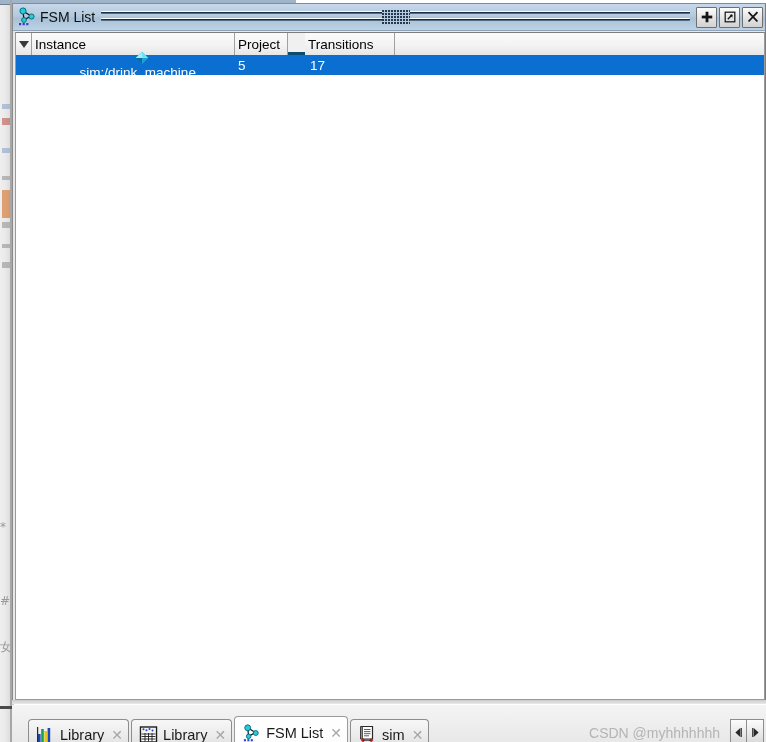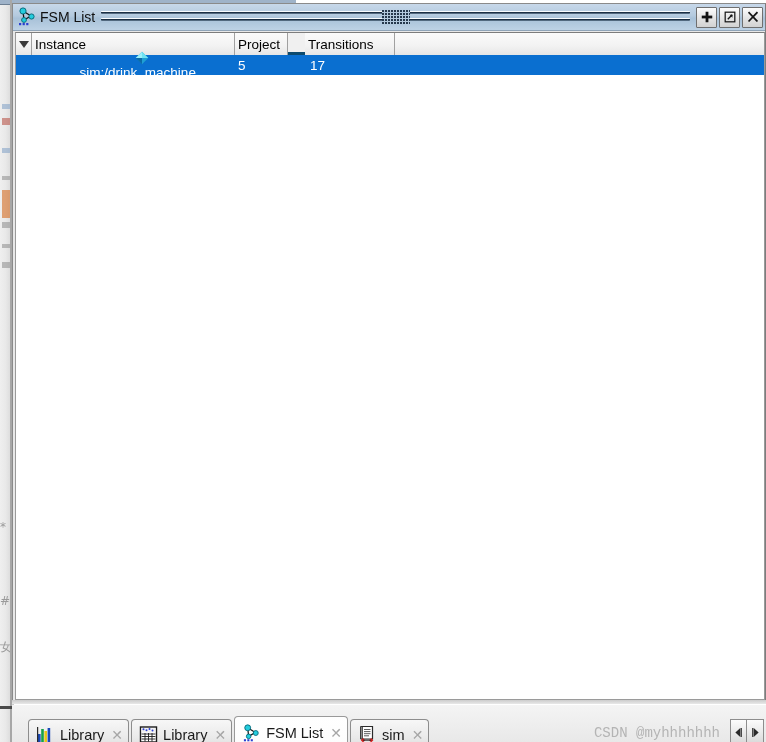--- a/index.html
+++ b/index.html
@@ -234,21 +234,21 @@
     line-height: 10px;
     font-family: "DejaVu Sans", sans-serif;
   }
 
   .watermark {
     position: absolute;
     right: 46px; bottom: 8px;
     font-size: 14px;
     color: #b4b4b4;
     white-space: nowrap;
-    font-family: Liberation Mono, monospace;
+    font-family: Liberation Sans, sans-serif;
   }
   .tabscroll {
     position: absolute;
     right: 2px; bottom: 4px;
     display: flex;
   }
   .tabscroll .sbtn {
     width: 17px; height: 26px;
     background: linear-gradient(to bottom, #fcfcfc, #e9e9e9 55%, #d8d8d8);
     border: 1px solid #8d8d8d;

